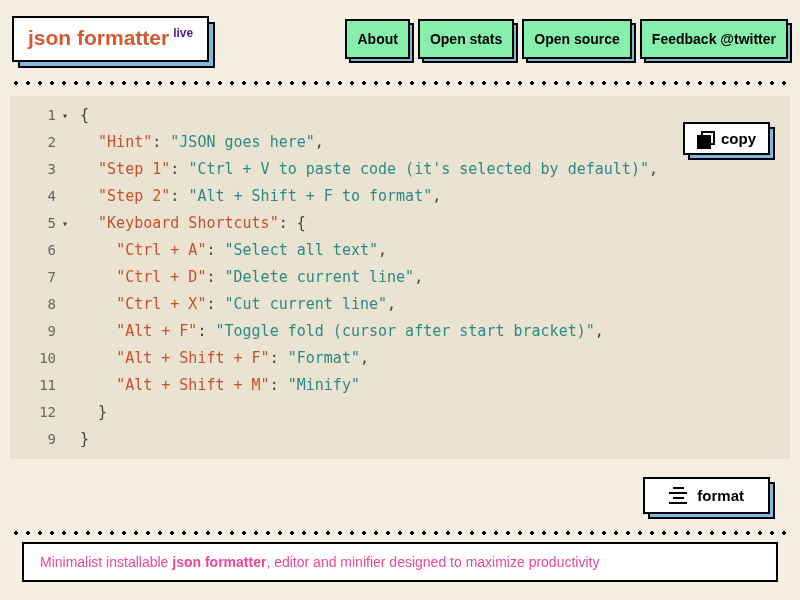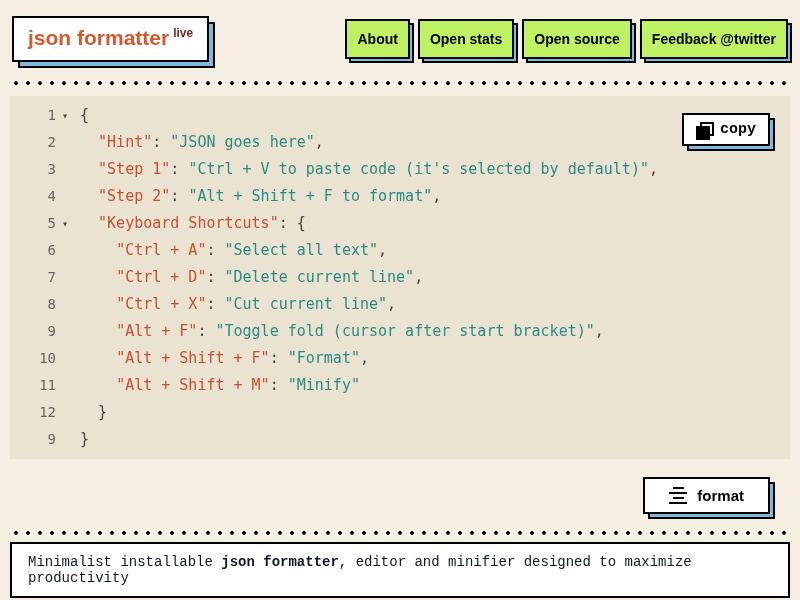--- a/index.html
+++ b/index.html
@@ -1,51 +1,51 @@
 <!DOCTYPE html>
 <html><head>
 <meta charset="utf-8">
 <style>
 * { box-sizing: border-box; margin: 0; padding: 0; }
 body { font-family: -apple-system, Helvetica, Arial, sans-serif; background: #f5efe3; width: 800px; height: 600px; overflow: hidden; }
 .header { display: flex; justify-content: space-between; align-items: center; padding: 16px 12px 18px; }
 .logo-wrap { position: relative; }
 .logo-shadow { position: absolute; top: 6px; left: 6px; width: 100%; height: 100%; background: #7fb9de; border: 2.5px solid #000; z-index: 1; }
 .logo { position: relative; z-index: 2; background: #fff; border: 2.5px solid #000; padding: 8px 14px 10px; font-weight: 800; font-size: 21px; color: #d35a2e; }
-.logo sup { font-size: 12px; color: #7f1d1d; font-weight: 700; margin-left: 4px; vertical-align: super; }
+.logo sup { font-size: 12px; color: #4c1d95; font-weight: 700; margin-left: 4px; vertical-align: super; }
 .nav { display: flex; gap: 8px; }
 .nav-btn-wrap { position: relative; }
 .nav-btn-shadow { position: absolute; top: 4px; left: 4px; width: 100%; height: 100%; background: #7fb9de; border: 2.5px solid #000; z-index: 1; }
-.nav-btn { position: relative; z-index: 2; background: #bef264; border: 2.5px solid #000; padding: 10px 10px; font-weight: 700; font-size: 14px; cursor: pointer; white-space: nowrap; }
+.nav-btn { position: relative; z-index: 2; background: #86efac; border: 2.5px solid #000; padding: 10px 10px; font-weight: 700; font-size: 14px; cursor: pointer; white-space: nowrap; }
 .dotted { height: 6px; background-image: radial-gradient(circle, #000 2px, transparent 2px); background-size: 12px 6px; background-repeat: repeat-x; background-position: left center; margin: 0 10px; }
 .editor-area { padding: 10px; position: relative; }
 .editor { background: #eae3d1; font-family: Menlo, Monaco, Consolas, monospace; font-size: 15px; line-height: 27px; position: relative; display: flex; }
 .gutter { width: 64px; text-align: right; padding: 6px 8px 6px 0; color: #666; font-size: 14px; user-select: none; }
 .gutter-line { position: relative; padding-right: 10px; }
 .fold-arrow { position: absolute; right: -2px; font-size: 10px; color: #444; }
 .code { flex: 1; padding: 6px 0 6px 6px; }
 .code-line { white-space: pre; }
 .k { color: #c8502e; }
 .s { color: #2b8a86; }
 .p { color: #444; }
-.copy-btn-wrap { position: absolute; top: 27px; right: 30px; z-index: 5; font-family: Liberation Mono, monospace; }
+.copy-btn-wrap { position: absolute; top: 36px; right: 30px; z-index: 5; }
 .copy-shadow { position: absolute; top: 5px; left: 5px; width: 100%; height: 100%; background: #7fb9de; border: 2.5px solid #000; z-index: 1; }
 .copy-btn { position: relative; z-index: 2; background: #fff; border: 2.5px solid #000; padding: 6px 12px; font-weight: 700; font-size: 15px; cursor: pointer; display: flex; align-items: center; gap: 8px; }
 .copy-icon { width: 16px; height: 16px; position: relative; }
 .copy-icon::before { content: ''; position: absolute; top: 0; left: 4px; width: 10px; height: 10px; border: 2px solid #000; background: #fff; }
 .copy-icon::after { content: ''; position: absolute; top: 4px; left: 0; width: 10px; height: 10px; border: 2px solid #000; background: #000; }
 .actions { display: flex; justify-content: flex-end; gap: 16px; padding: 8px 30px 16px; }
 .action-btn-wrap { position: relative; }
 .action-shadow { position: absolute; top: 5px; left: 5px; width: 100%; height: 100%; background: #7fb9de; border: 2.5px solid #000; z-index: 1; }
 .action-btn { position: relative; z-index: 2; background: #fff; border: 2.5px solid #000; padding: 8px 24px; font-weight: 700; font-size: 15px; cursor: pointer; display: flex; align-items: center; gap: 10px; }
 .format-icon, .minify-icon { width: 18px; display: flex; flex-direction: column; gap: 3px; }
 .format-icon span, .minify-icon span { height: 2px; background: #000; }
 .format-icon span:nth-child(1){width:60%;margin-left:20%;} .format-icon span:nth-child(2){width:100%;} .format-icon span:nth-child(3){width:60%;margin-left:20%;} .format-icon span:nth-child(4){width:100%;}
 .minify-icon span:nth-child(1){width:100%;} .minify-icon span:nth-child(2){width:60%;} .minify-icon span:nth-child(3){width:100%;} .minify-icon span:nth-child(4){width:60%;}
-.footer { margin: 6px 10px 0; border: 2.5px solid #000; background: #fff; padding: 10px 16px; font-size: 14px; color: #0f172a; font-family: Liberation Mono, monospace; }
+.footer { margin: 6px 22px 0; border: 2.5px solid #000; background: #fff; padding: 10px 16px; font-size: 14px; color: #ec4899; }
 .footer b { font-weight: 800; }
 </style>
 </head>
 <body>
 
 <div class="header">
   <div class="logo-wrap">
     <div class="logo-shadow"></div>
     <div class="logo">
       <span>json formatter</span><sup>live</sup>

